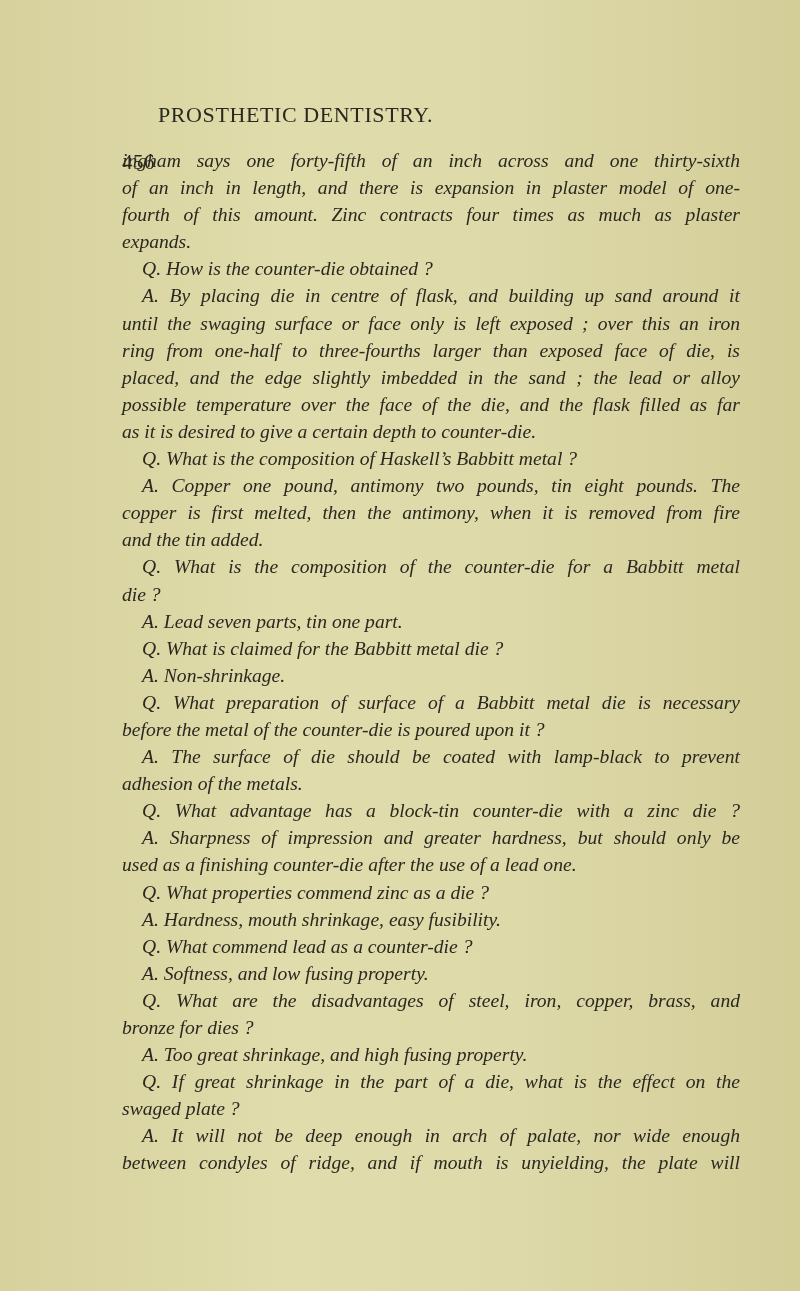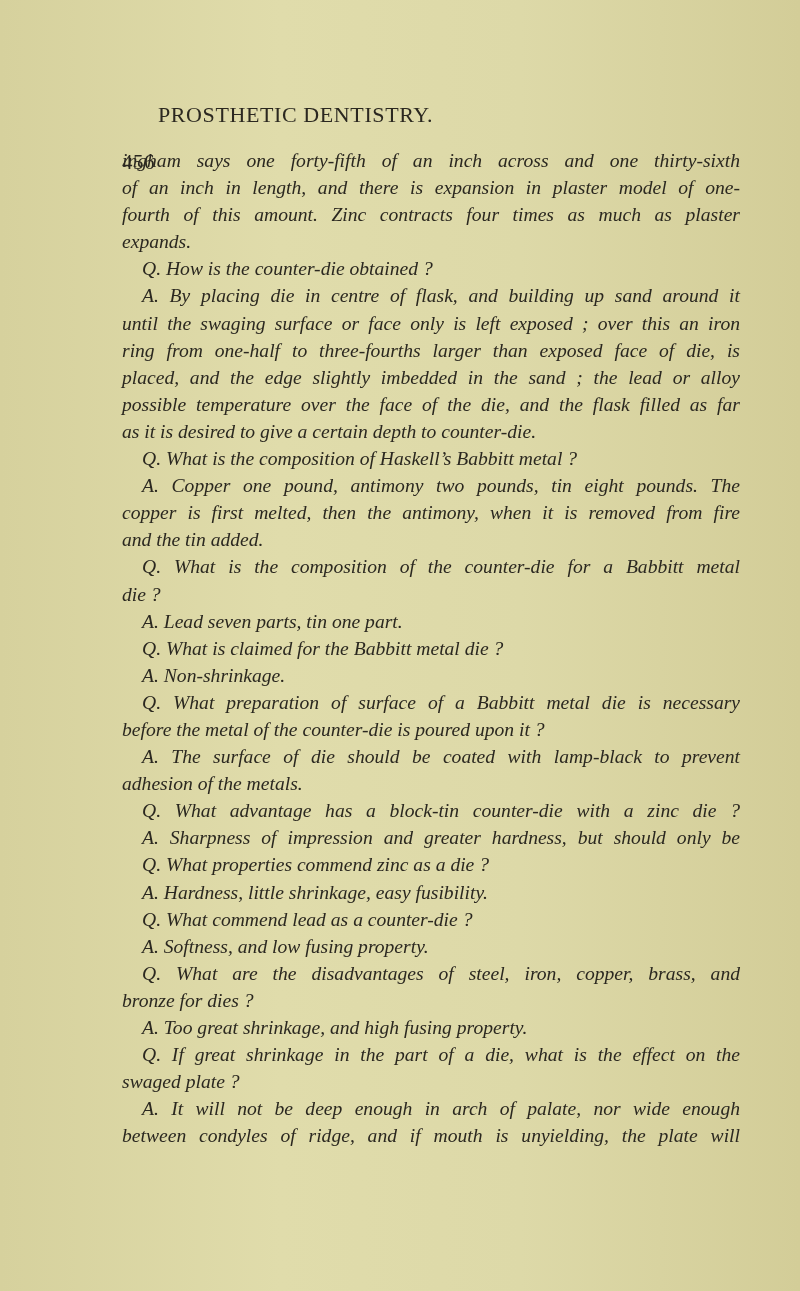--- a/index.html
+++ b/index.html
@@ -97,28 +97,29 @@
       <span class="line indent">A. The surface of die should be coated with lamp-black to prevent</span>
       <span class="line last">adhesion of the metals.</span>
     </div>
 
     <div>
       <span class="line indent">Q. What advantage has a block-tin counter-die with a zinc die ?</span>
     </div>
 
     <div>
       <span class="line indent">A. Sharpness of impression and greater hardness, but should only be</span>
+      <span class="line last">used as a finishing counter-die after the use of a lead one.</span>
     </div>
 
     <div>
       <span class="line last indent">Q. What properties commend zinc as a die ?</span>
     </div>
 
     <div>
-      <span class="line last indent">A. Hardness, little shrinkage, easy fusibility.</span>
+      <span class="line last indent">A. Hardness, mouth shrinkage, easy fusibility.</span>
     </div>
 
     <div>
       <span class="line last indent">Q. What commend lead as a counter-die ?</span>
     </div>
 
     <div>
       <span class="line last indent">A. Softness, and low fusing property.</span>
     </div>
 

